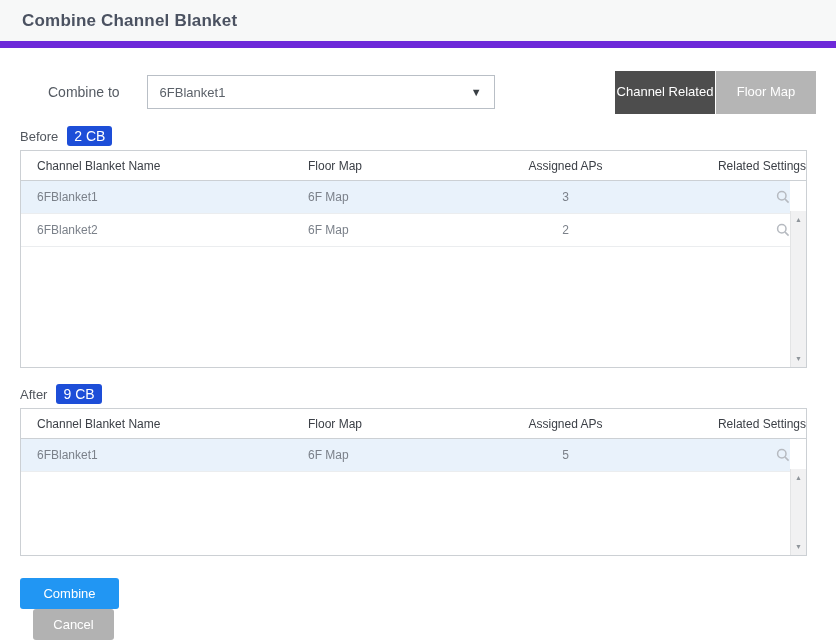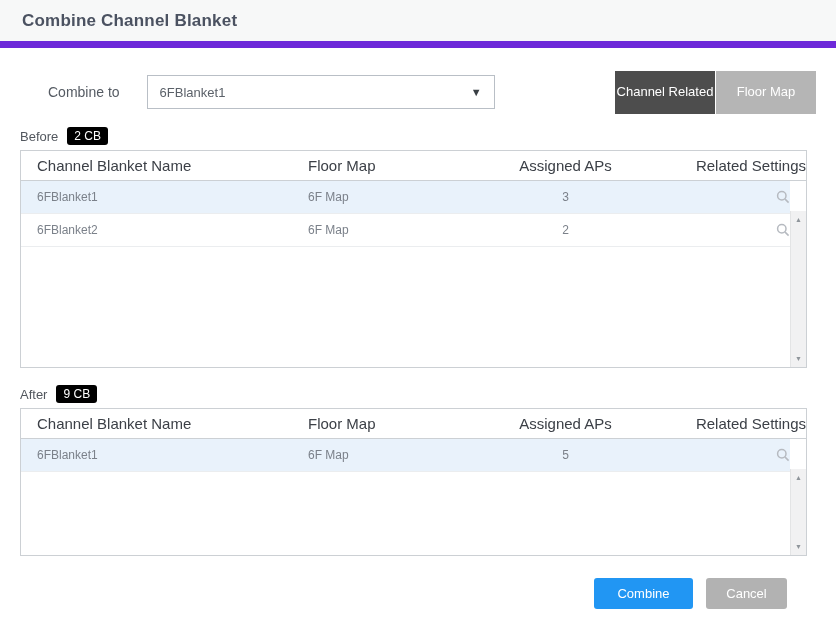--- a/index.html
+++ b/index.html
@@ -33,28 +33,28 @@
     display: flex; align-items: center; justify-content: center; text-align: center;
   }
   .toggle-btn.active { background: #4d4d4d; }
   .toggle-btn.inactive { background: #b5b5b5; margin-left: 1px; }
 
   
   .section-row { display: flex; align-items: center; margin-top: 12px; height: 20px; }
   .section-row.after { margin-top: 16px; }
   .section-label { font-size: 13px; color: #52575e; }
   .cb-badge {
-    margin-left: 9px; background: #000000; color: #ffffff; font-size: 12px;
+    margin-left: 9px; background: #1d4ed8; color: #ffffff; font-size: 14px;
     padding: 3px 7px; border-radius: 3px; line-height: 1;
   }
 
   
   .cb-table { position: relative; border: 1px solid #ccd0d4; width: 787px; margin-top: 4px; background: #fff; }
   .thead { display: flex; height: 30px; align-items: center; border-bottom: 1px solid #ccd0d4; background: #fff; }
-  .th { font-size: 15px; color: #3c4047; }
+  .th { font-size: 12px; color: #3c4047; }
   .col-name { width: 287px; padding-left: 16px; text-align: left; }
   .col-map  { width: 170px; text-align: left; }
   .col-aps  { width: 175px; text-align: center; }
   .col-set  { flex: 1; text-align: right; }
   .tbody { position: relative; }
   .tbody.tall  { height: 186px; }
   .tbody.short { height: 116px; }
   .rows-area { position: absolute; left: 0; top: 0; right: 16px; bottom: 0; }
   .tr { display: flex; height: 33px; align-items: center; border-bottom: 1px solid #ebedef; cursor: pointer; }
   .tr.selected { background: #e9f2fb; }
@@ -63,21 +63,21 @@
 
   
   .scrollbar {
     position: absolute; top: 30px; right: 0; bottom: 0; width: 16px;
     background: #f1f1f2; border-left: 1px solid #e3e4e5;
     display: flex; flex-direction: column; justify-content: space-between; align-items: center;
   }
   .scroll-arrow { font-size: 7px; color: #8f959b; padding: 5px 0; cursor: pointer; line-height: 1; }
 
   
-  .footer { display: flex; justify-content: flex-end; margin-top: 22px; padding-right: 29px; }
+  .footer { display: flex; justify-content: flex-end; margin-top: 22px; padding-right: 29px; flex-direction: column; }
   .btn { height: 31px; border: none; border-radius: 3px; font-size: 13px; color: #ffffff;
          font-family: "Liberation Sans", sans-serif; cursor: pointer; }
   .btn-combine { width: 99px; background: #2196f3; }
   .btn-cancel  { width: 81px; background: #b2b2b2; margin-left: 13px; }
 </style>
 </head>
 <body>
 
 <div class="page-header">
   <span class="page-title">Combine Channel Blanket</span>

